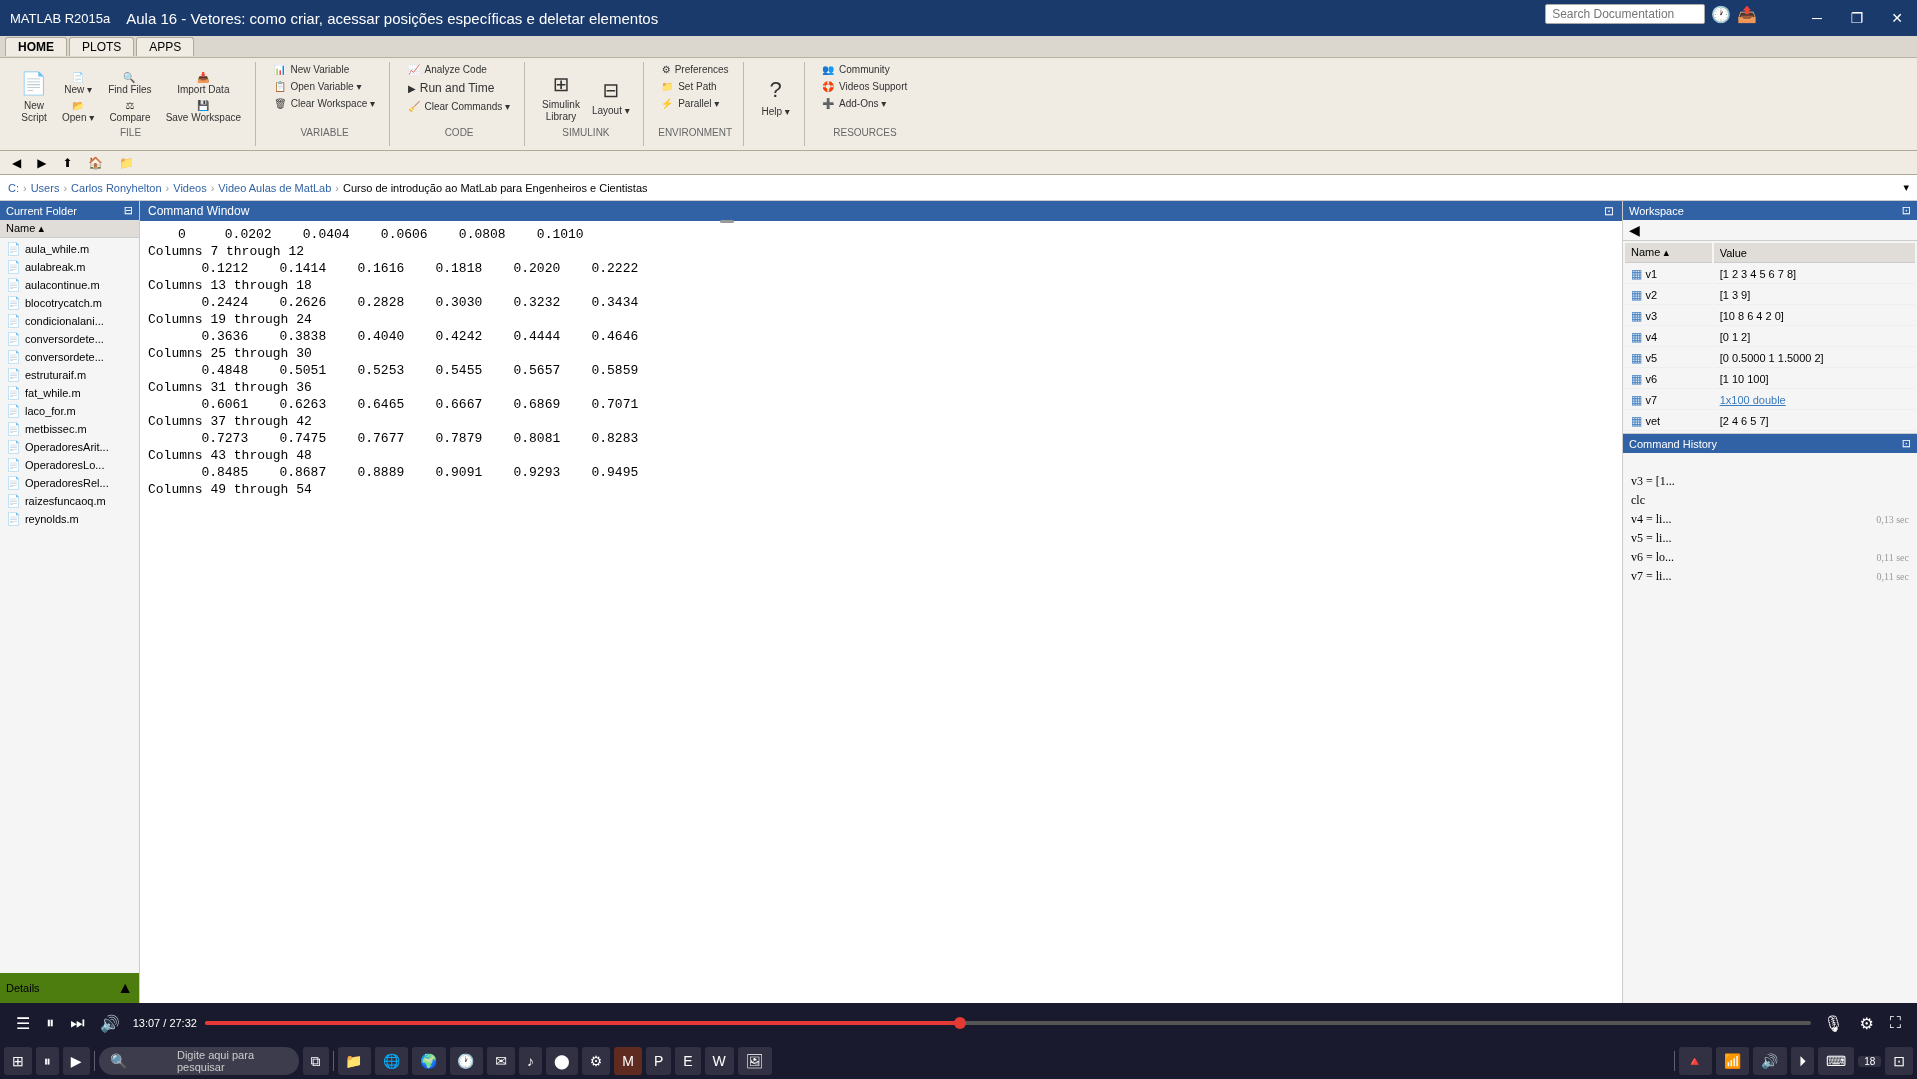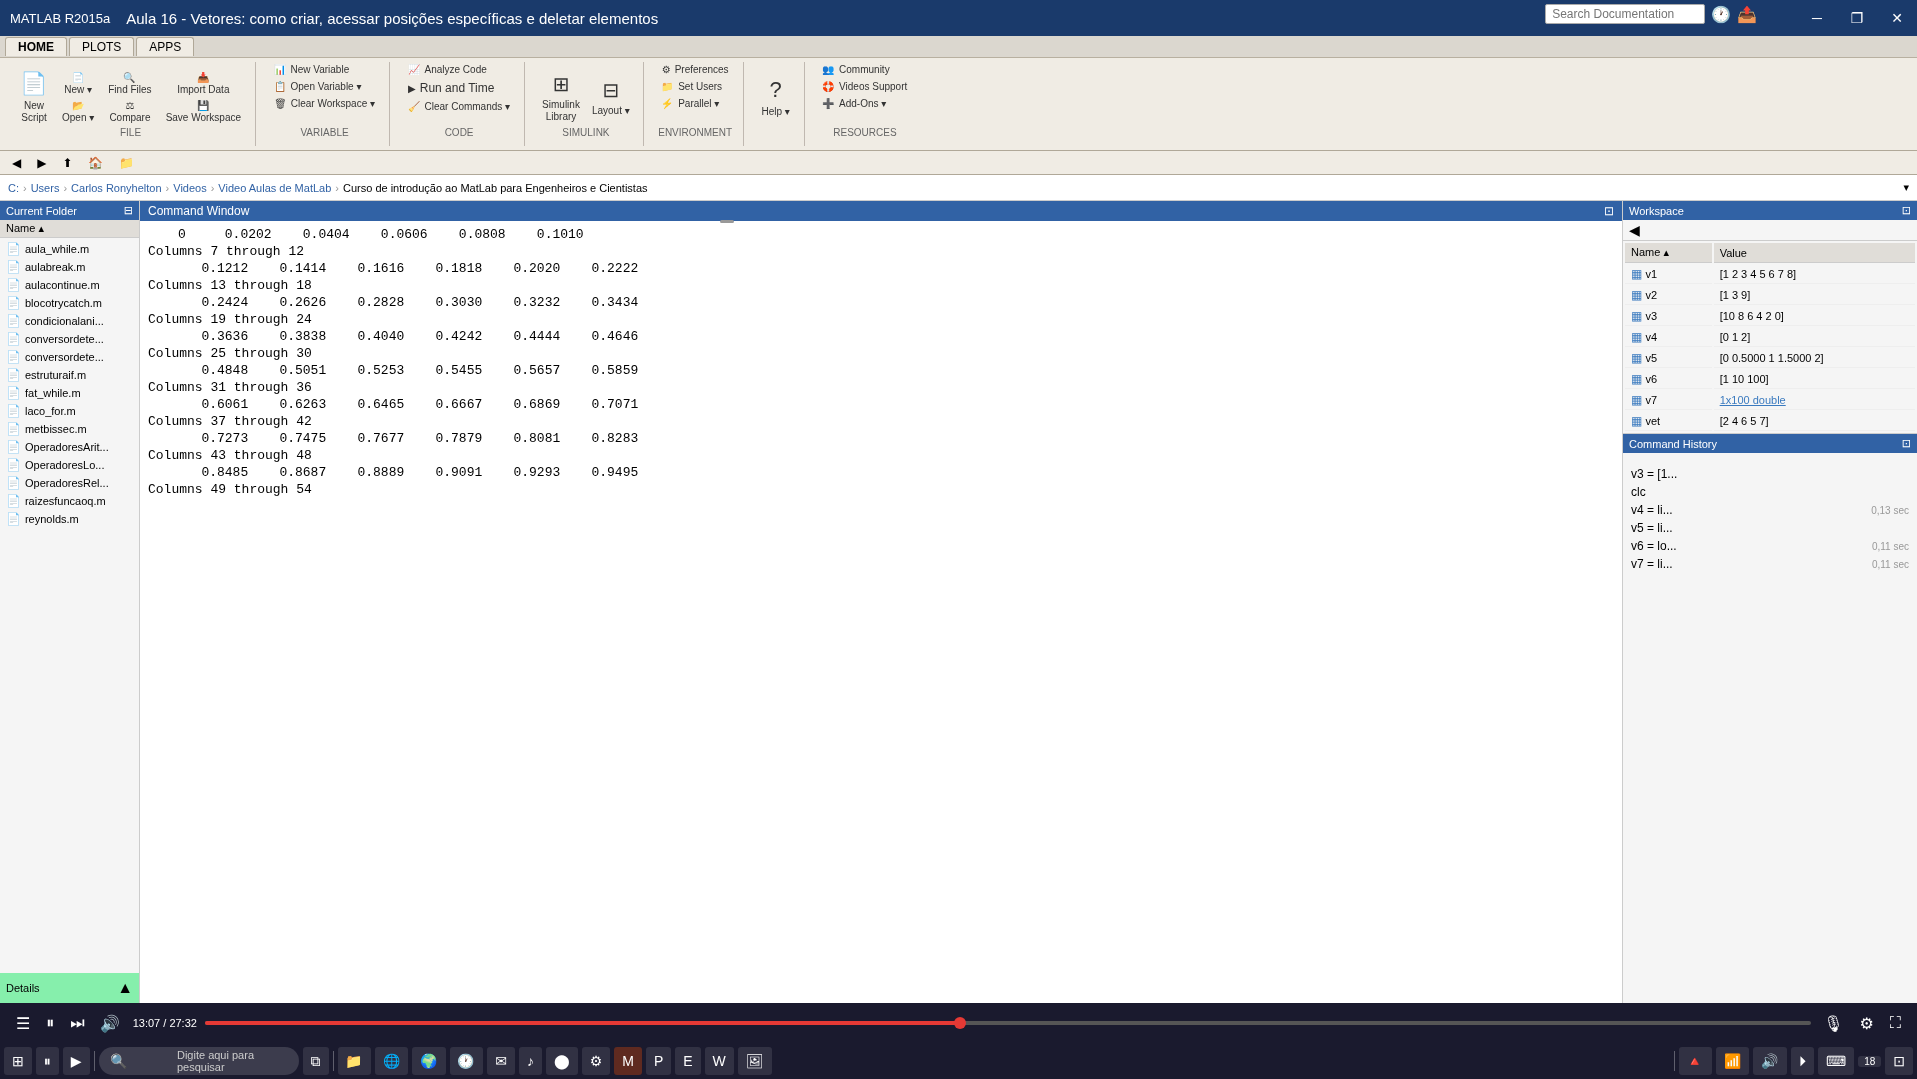--- a/index.html
+++ b/index.html
@@ -215,21 +215,21 @@
     .var-link { color: #3a7abf; text-decoration: underline; cursor: pointer; font-size: 11px; }
 
     
     .history-panel {
       height: 220px;
       border-top: 1px solid #ccc;
       background: #f5f5f5;
       display: flex;
       flex-direction: column;
     }
-    .history-body { font-family: Liberation Sans, sans-serif; font-size: 12px; padding: 12px 8px; overflow-y: auto; flex: 1; }
+    .history-body { font-family: Liberation Serif, serif; font-size: 12px; padding: 19px 8px; overflow-y: auto; flex: 1; }
     .hist-item { padding: 2px 0; display: flex; justify-content: space-between; align-items: center; }
     .hist-time { color: #999; font-size: 10px; }
 
     
     .taskbar {
       position: fixed;
       bottom: 0;
       left: 0;
       width: 100%;
       height: 36px;
@@ -278,21 +278,21 @@
     .progress-fill {
       height: 100%;
       background: #e53935;
       border-radius: 2px;
     }
     .time-text { color: white; font-size: 11px; white-space: nowrap; }
     .video-ctrl { color: white; font-size: 16px; cursor: pointer; padding: 0 4px; }
 
     .folder-details-panel {
       height: 30px;
-      background: #86efac;
+      background: #4d7c0f;
       display: flex;
       align-items: center;
       padding: 0 6px;
     }
 
     .main-wrapper {
       height: calc(1079px - 36px - 115px - 24px - 26px - 76px);
       display: flex;
     }
   </style>
@@ -411,21 +411,21 @@
       <div class="toolbar-group-label">SIMULINK</div>
     </div>
 
     <div class="toolbar-group" style="padding-bottom:14px; flex-direction:column; align-items:flex-start; gap:2px;">
       <div class="tool-btn-small" style="flex-direction:row; gap:4px;">
         <span>⚙</span>
         <span style="font-size:10px;">Preferences</span>
       </div>
       <div class="tool-btn-small" style="flex-direction:row; gap:4px;">
         <span>📁</span>
-        <span style="font-size:10px;">Set Users</span>
+        <span style="font-size:10px;">Set Path</span>
       </div>
       <div class="tool-btn-small" style="flex-direction:row; gap:4px;">
         <span>⚡</span>
         <span style="font-size:10px;">Parallel ▾</span>
       </div>
       <div class="toolbar-group-label">ENVIRONMENT</div>
     </div>
 
     <div class="toolbar-group" style="padding-bottom:14px;">
       <div class="tool-btn">

